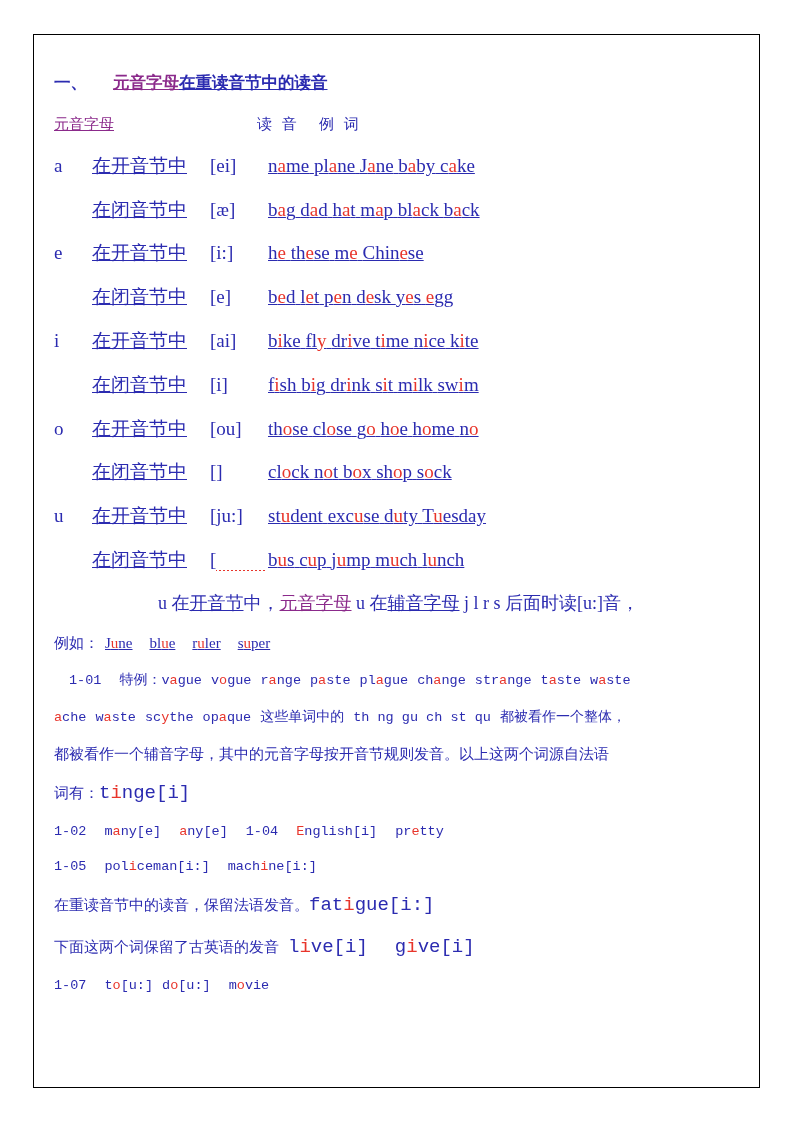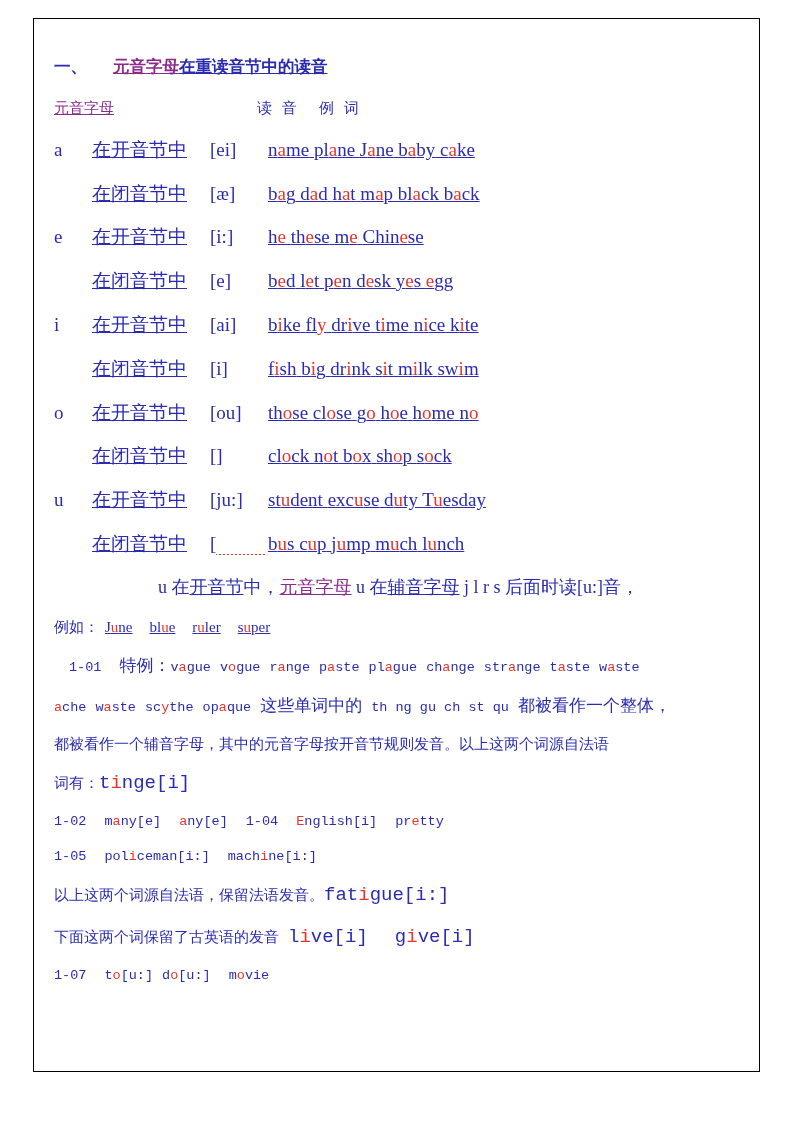--- a/index.html
+++ b/index.html
@@ -10,21 +10,21 @@
   body {
     width: 793px;
     height: 1122px;
     font-family: "Liberation Serif", "DejaVu Serif", serif;
     position: relative;
     overflow: hidden;
   }
   #page {
     position: absolute;
     left: 33px;
-    top: 18px;
+    top: 34px;
     width: 727px;
     height: 1054px;
     border: 1.5px solid #000000;
     box-sizing: border-box;
     background: #ffffff;
   }
   #inner {
     padding: 38px 26px 10px 20px;
   }
 
@@ -128,21 +128,21 @@
   .mono {
     font-family: "Liberation Mono", "DejaVu Sans Mono", monospace;
     font-size: 13.5px;
     color: #2b2bb0;
     line-height: 1.2;
     margin: 0 0 19px 0;
     white-space: nowrap;
   }
   .mono .cn {
     font-family: "Liberation Serif", "DejaVu Serif", serif;
-    font-size: 17px;
+    font-size: 14px;
   }
   .cnline {
     font-family: "Liberation Serif", "DejaVu Serif", serif;
     font-size: 15px;
     color: #2b2bb0;
     line-height: 1.2;
     margin: 0 0 19px 0;
     white-space: nowrap;
   }
   .cnline .mn {
@@ -207,21 +207,21 @@
 
     <div class="mono">
       <span>1-02</span><span class="sp2"></span><span id="sp-l5a"><span><span class="blue">m</span><span class="red">a</span><span class="blue">ny[e]</span></span></span><span class="sp2"></span><span id="sp-l5b"><span><span class="blue"></span><span class="red">a</span><span class="blue">ny[e]</span></span></span><span class="sp2"></span><span>1-04</span><span class="sp2"></span><span id="sp-l5c"><span><span class="blue"></span><span class="red">E</span><span class="blue">nglish[i]</span></span></span><span class="sp2"></span><span id="sp-l5d"><span><span class="blue">pr</span><span class="red">e</span><span class="blue">tty</span></span></span>
     </div>
 
     <div class="mono">
       <span>1-05</span><span class="sp2"></span><span id="sp-l6a"><span><span class="blue">pol</span><span class="red">i</span><span class="blue">ceman[i:]</span></span></span><span class="sp2"></span><span id="sp-l6b"><span><span class="blue">mach</span><span class="red">i</span><span class="blue">ne[i:]</span></span></span>
     </div>
 
     <div class="cnline">
-      <span>以上这两个词源自法语，保留法语发音。</span><span class="mn" id="sp-l7"><span><span class="blue">fat</span><span class="red">i</span><span class="blue">gue[i:]</span></span></span>
+      <span>在重读音节中的读音，保留法语发音。</span><span class="mn" id="sp-l7"><span><span class="blue">fat</span><span class="red">i</span><span class="blue">gue[i:]</span></span></span>
     </div>
 
     <div class="cnline">
       <span>下面这两个词保留了古英语的发音</span><span class="sp1"></span><span class="mn" id="sp-l8a"><span><span class="blue">l</span><span class="red">i</span><span class="blue">ve[i]</span></span></span><span class="sp3"></span><span class="mn" id="sp-l8b"><span><span class="blue">g</span><span class="red">i</span><span class="blue">ve[i]</span></span></span>
     </div>
 
     <div class="mono">
       <span>1-07</span><span class="sp2"></span><span id="sp-l9a"><span><span class="blue">t</span><span class="red">o</span><span class="blue">[u:]</span></span></span><span class="sp1"></span><span id="sp-l9b"><span><span class="blue">d</span><span class="red">o</span><span class="blue">[u:]</span></span></span><span class="sp2"></span><span id="sp-l9c"><span><span class="blue">m</span><span class="red">o</span><span class="blue">vie</span></span></span>
     </div>
 

